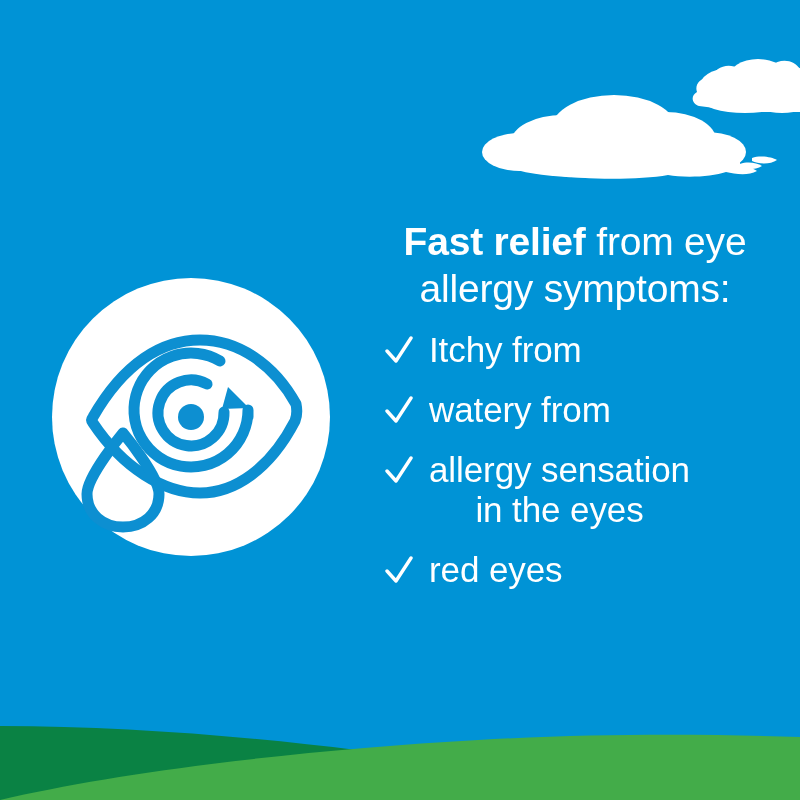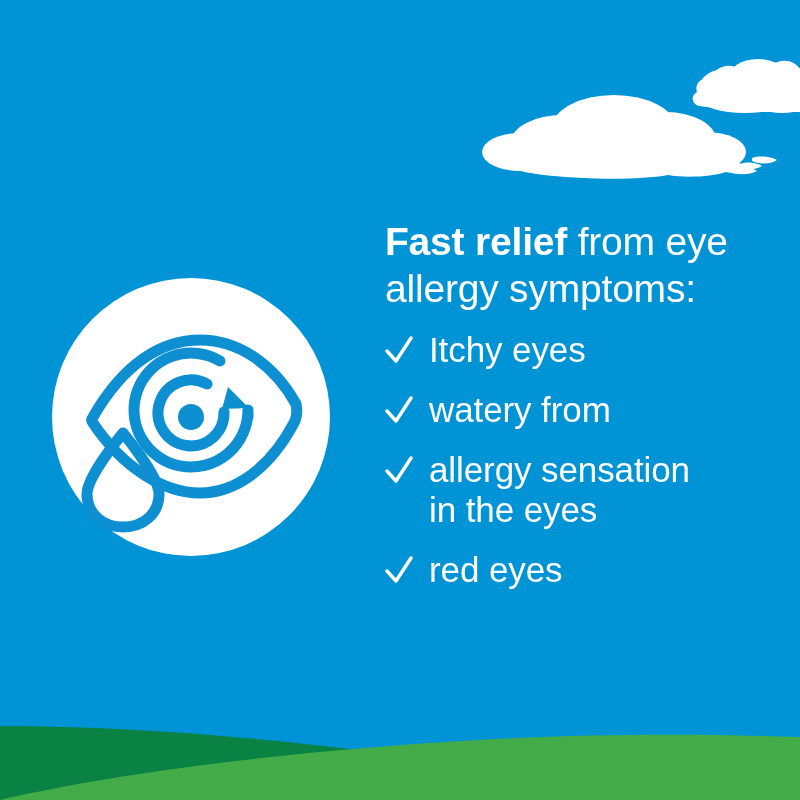--- a/index.html
+++ b/index.html
@@ -12,20 +12,21 @@
     overflow: hidden;
     font-family: "Liberation Sans", sans-serif;
     background: #0093d6;
   }
   #stage {
     position: relative;
     width: 800px;
     height: 800px;
     background: #6d28d9;
     overflow: hidden;
+    text-align: center;
   }
 
   
   #sky-layer,
   #ground-layer {
     position: absolute;
     left: 0;
     top: 0;
     width: 800px;
     height: 800px;
@@ -186,21 +187,21 @@
   <div id="copy-block">
 
     <h1 id="headline"><span class="hl-strong">Fast relief</span><span class="hl-rest"> from eye allergy symptoms:</span></h1>
 
     <ul id="symptom-list">
 
       <li class="symptom-item">
         <svg class="check-mark" viewBox="0 0 28 34">
           <path d="M2 17 L 11 27 L 26 4" fill="none" stroke="#ffffff" stroke-width="3.4" stroke-linecap="round" stroke-linejoin="round"></path>
         </svg>
-        <span class="symptom-text">Itchy eyes</span>
+        <span class="symptom-text">Itchy from</span>
       </li>
 
       <li class="symptom-item">
         <svg class="check-mark" viewBox="0 0 28 34">
           <path d="M2 17 L 11 27 L 26 4" fill="none" stroke="#ffffff" stroke-width="3.4" stroke-linecap="round" stroke-linejoin="round"></path>
         </svg>
         <span class="symptom-text">watery from</span>
       </li>
 
       <li class="symptom-item">

